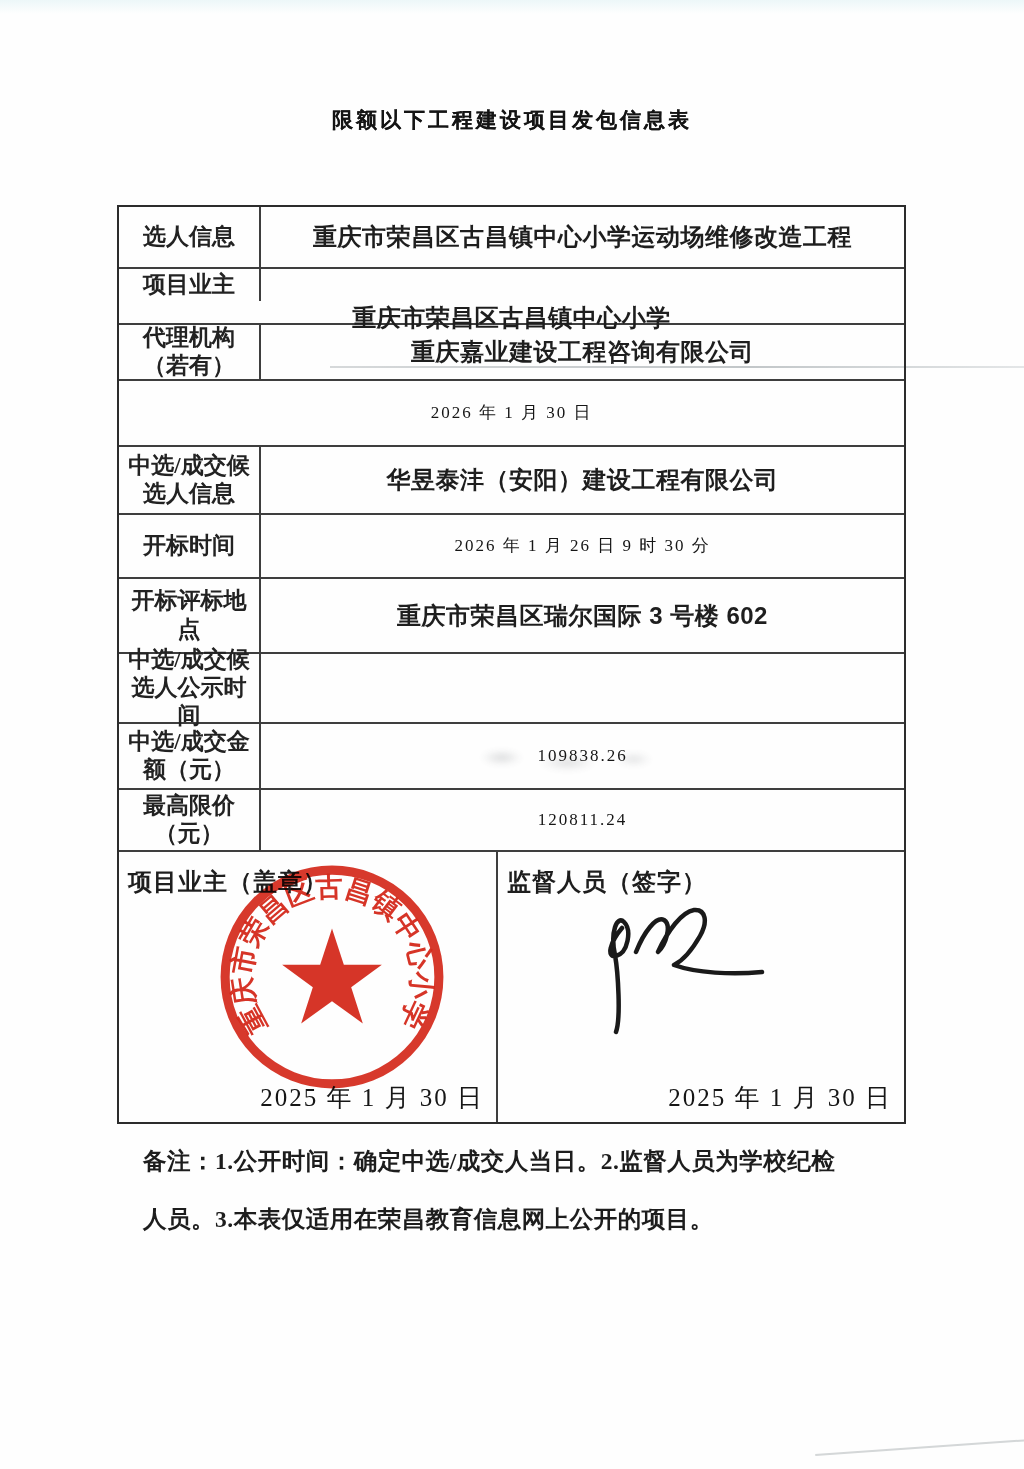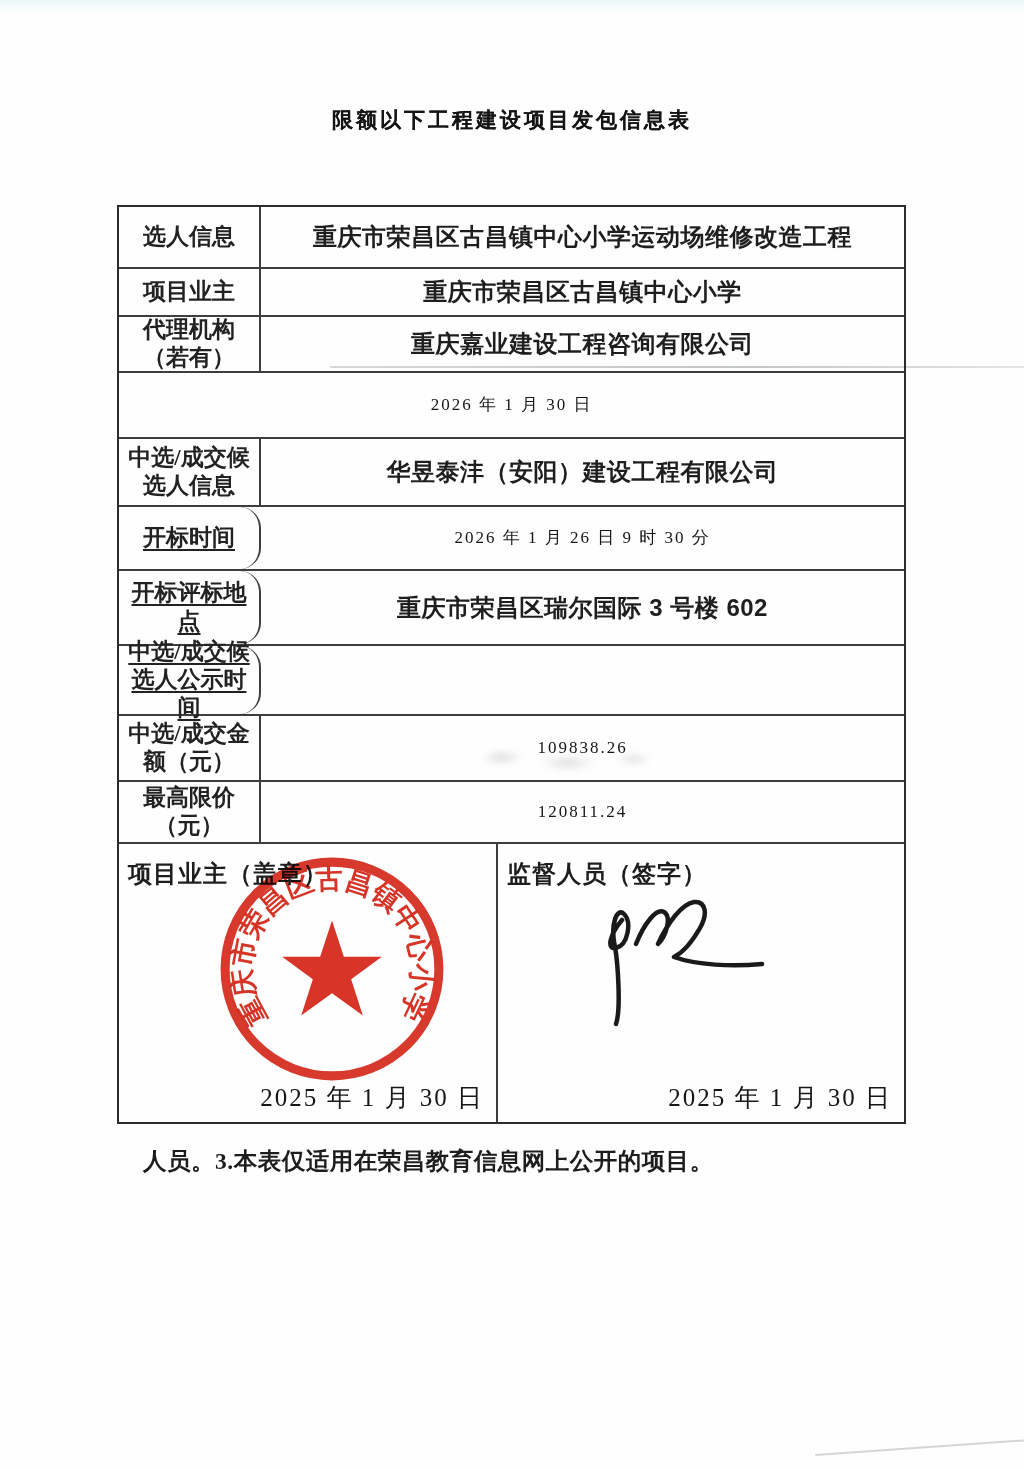--- a/index.html
+++ b/index.html
@@ -35,21 +35,21 @@
     border:2px solid #2c2c2c;box-sizing:border-box;
     display:flex;flex-direction:column;z-index:1;background:transparent;
   }
   .frow{display:flex;box-sizing:border-box;border-bottom:2px solid #3e3e3e;}
   .cell{display:flex;align-items:center;justify-content:center;box-sizing:border-box;
     text-align:center;white-space:pre-line;line-height:1.22;}
   .cell.label{
     width:142px;border-right:2px solid #3e3e3e;flex:none;
     font-size:23px;font-weight:700;color:#222;padding:2px 3px;
   }
-  .cell.label.u{text-decoration:underline;text-decoration-thickness:2px;text-underline-offset:4px;border-radius:21px;}
+  .cell.label.u{text-decoration-thickness:2px;text-underline-offset:4px;}
   .cell.value{flex:1;padding:2px 1px;}
   .cell.value.txt{
     font-family:"Liberation Sans","DejaVu Sans",sans-serif;
     font-weight:700;font-size:24px;color:#1e1e1e;letter-spacing:.5px;
   }
   .cell.value.num{font-size:17px;font-weight:500;color:#161616;letter-spacing:2px;text-align:right;}
   
   .sign-row{display:flex;flex:1;box-sizing:border-box;}
   .sign-cell{position:relative;box-sizing:border-box;}
   .sign-cell.left{width:379px;border-right:2px solid #3e3e3e;flex:none;}
@@ -79,21 +79,21 @@
 <div class="artifact-line"></div>
 <div class="artifact-smudge"></div>
 <div class="artifact-corner"></div>
 
 <div class="page-title">限额以下工程建设项目发包信息表</div>
 
 <div class="form-table">
   <div style="display:contents"><div class="frow" style="height: 62px;">
         <div class="cell label">选人信息</div>
         <div class="cell value txt">重庆市荣昌区古昌镇中心小学运动场维修改造工程</div>
-      </div><div class="frow" style="height: 48px;">
+      </div><div class="frow" style="height: 56px; flex-direction: column;">
         <div class="cell label">项目业主</div>
         <div class="cell value txt">重庆市荣昌区古昌镇中心小学</div>
       </div><div class="frow" style="height: 56px; justify-content: space-between;">
         <div class="cell label">代理机构
 （若有）</div>
         <div class="cell value txt">重庆嘉业建设工程咨询有限公司</div>
       </div><div class="frow" style="height: 66px;">
         <div class="cell value num">2026 年 1 月 30 日</div>
       </div><div class="frow" style="height: 68px;">
         <div class="cell label">中选/成交候
@@ -142,14 +142,15 @@
           <path d="M62,48 C50,62 46,78 56,76 C68,73 72,50 64,42 C57,35 50,52 55,75 C58,92 61,138 56,152"></path>
           <path d="M76,72 C84,52 96,36 104,40 C112,45 106,64 98,72 C108,50 122,32 134,30 C146,29 148,42 140,56 C132,70 124,80 114,85 C136,93 172,95 202,92"></path>
         </g>
       </svg>
       <div class="sign-date">2025 年 1 月 30 日</div>
     </div>
   </div>
 </div>
 
 <div class="notes">
+  <div class="note-line">备注：1.公开时间：确定中选/成交人当日。2.监督人员为学校纪检</div>
   <div class="note-line">人员。3.本表仅适用在荣昌教育信息网上公开的项目。</div>
 </div>
 
 </body></html>

